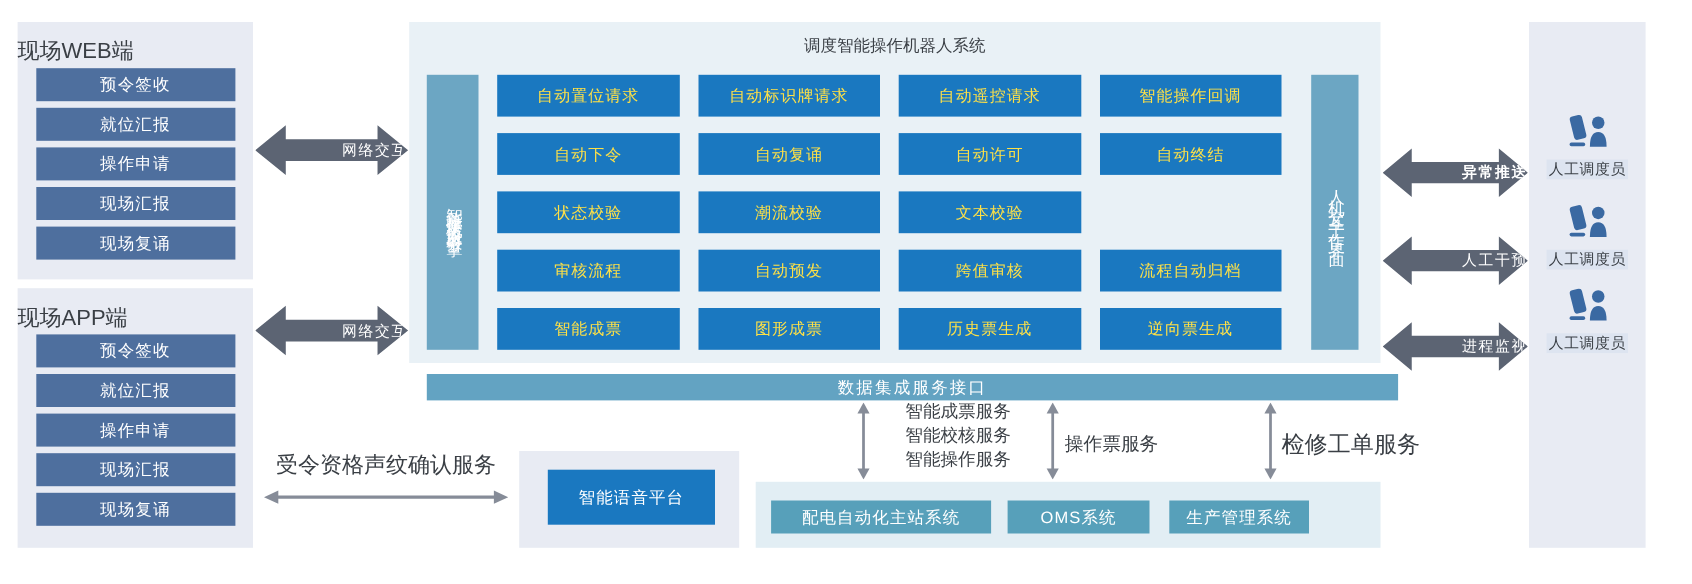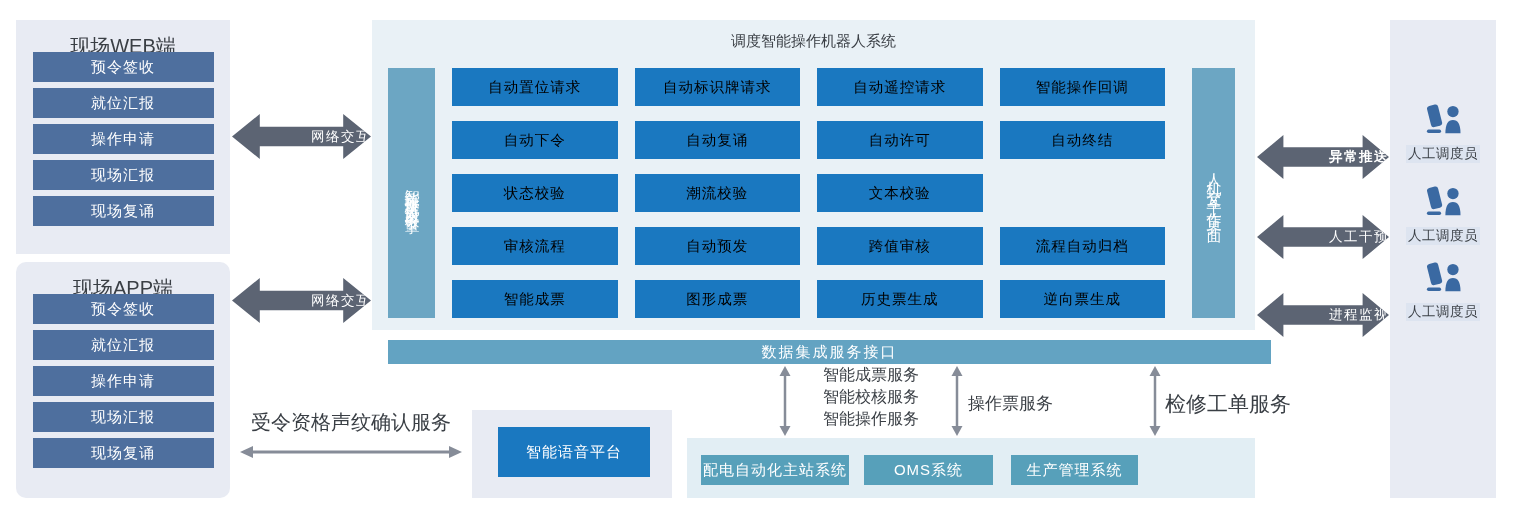--- a/index.html
+++ b/index.html
@@ -5,22 +5,22 @@
   * { margin:0; padding:0; box-sizing:border-box; }
   html,body { background:#fff; }
   .canvas {
     position:relative; width:1538px; height:531px; background:#fff;
     font-family:"Liberation Sans","DejaVu Sans",sans-serif; overflow:hidden;
     color:var(--text-dark,#3a3f45);
   }
   
   .side-panel { position:absolute; background:var(--panel-lavender,#e8ebf3); }
   .panel-web { left:16px; top:20px; width:214px; height:234px; }
-  .panel-app { left:16px; top:262px; width:214px; height:236px;border-radius:10px; }
-  .side-title { text-align:center; font-size:20px; font-weight:500; padding-top:13px; height:32px; color:var(--text-dark,#3a3f45); }
+  .panel-app { left:16px; top:262px; width:214px; height:236px; }
+  .side-title { text-align:left; font-size:20px; font-weight:500; padding-top:13px; height:42px; color:var(--text-dark,#3a3f45); }
   .side-list { display:flex; flex-direction:column; align-items:center; gap:6px; }
   .side-list .panel-btn {
     width:181px; height:30px; background:var(--slate-blue,#4e6f9e); color:#fff;
     font-size:15px; display:flex; align-items:center; justify-content:center; letter-spacing:1px;
   }
   
   .darrow {
     position:absolute; background:var(--arrow-dark,#5c6473); color:#fff;
     display:flex; align-items:center; justify-content:flex-end;
     font-size:13.5px; letter-spacing:1.5px;
@@ -39,21 +39,21 @@
     writing-mode:vertical-lr; text-orientation:upright;
     display:flex; align-items:center; justify-content:center;
     font-size:15px;
   }
   .engine-bar { left:388px; top:68px; width:47px; height:250px; letter-spacing:3px; }
   .hmi-bar    { left:1192px; top:68px; width:43px; height:250px; letter-spacing:8px; }
   .grid { position:absolute; left:452px; top:68px; width:713px; }
   .grid-row { display:flex; gap:17px; height:38px; margin-bottom:15px; }
   .grid-row:last-child { margin-bottom:0; }
   .grid-row .grid-btn {
-    flex:1; background:var(--button-blue,#1a78c0); color:#000000; font-size:14.5px;
+    flex:1; background:var(--button-blue,#1a78c0); color:#fde047; font-size:14.5px;
     display:flex; align-items:center; justify-content:center; letter-spacing:1px;
   }
   .grid-row .grid-btn.empty { background:transparent; }
   
   .data-bar {
     position:absolute; left:372px; top:340px; width:883px; height:24px;
     background:var(--data-bar,#63a3c2); color:#fff; font-size:15px; letter-spacing:2px;
     display:flex; align-items:center; justify-content:center;margin-left:16px;
   }
   
@@ -67,21 +67,21 @@
   .link-0 { left:823px; top:364px; font-size:16px; line-height:22px; }
   .link-1 { left:968px; top:392px; font-size:17px; }
   .link-2 { left:1165px; top:390px; font-size:21px; }
   
   .systems-panel { position:absolute; left:687px; top:438px; width:568px; height:60px; background:var(--panel-bottom,#e2eef4); }
   .systems-row { position:absolute; left:701px; top:455px; width:540px; display:flex; }
   .systems-row .sys-btn {
     background:var(--teal-box,#57a0ba); color:#fff; height:30px; font-size:15px;
     display:flex; align-items:center; justify-content:center; letter-spacing:1px;
   }
-  .systems-row .sys-btn:nth-child(1) { width:148px; margin-right:15px; }
+  .systems-row .sys-btn:nth-child(1) { width:200px; margin-right:15px; }
   .systems-row .sys-btn:nth-child(2) { width:129px; margin-right:18px; }
   .systems-row .sys-btn:nth-child(3) { width:127px; }
   
   .voice-panel { position:absolute; left:472px; top:410px; width:200px; height:88px; background:var(--panel-lavender,#e8ebf3); }
   .voice-btn {
     position:absolute; left:498px; top:427px; width:152px; height:50px;
     background:var(--button-blue,#1a78c0); color:#fff; font-size:15px; letter-spacing:1px;
     display:flex; align-items:center; justify-content:center;
   }
   .voiceprint-label { position:absolute; left:240px; top:409px; width:222px; text-align:center; font-size:20px; color:var(--text-dark,#3a3f45); }

